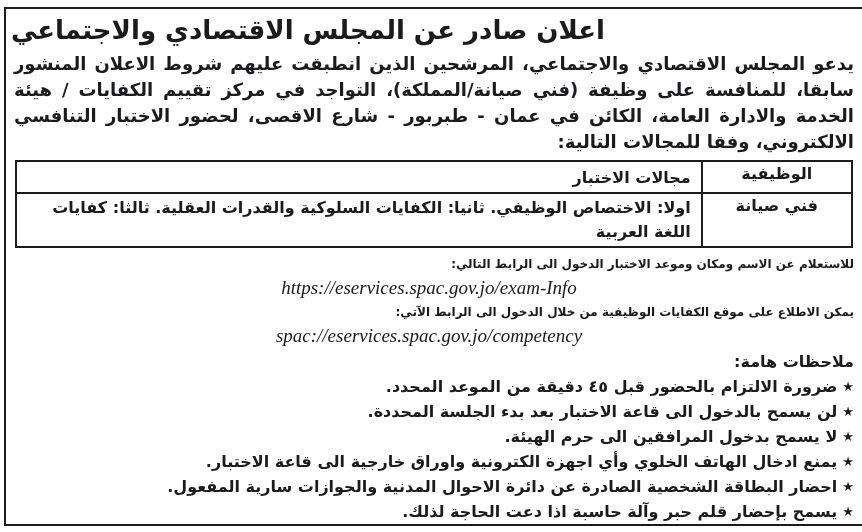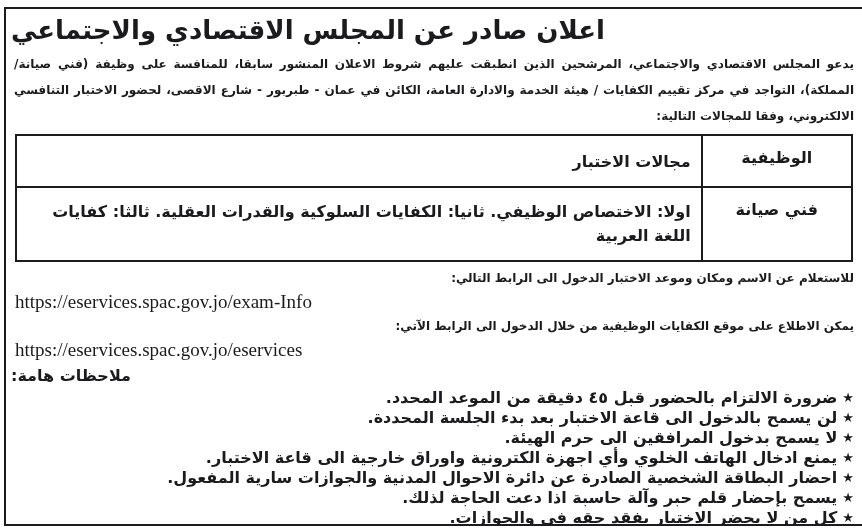--- a/index.html
+++ b/index.html
@@ -25,38 +25,38 @@
     box-sizing: content-box;
   }
   .title {
     text-align: left;
     font-size: 26px;
     font-weight: bold;
     line-height: 36px;
     margin: 2px 0 3px 0;
   }
   .intro {
-    font-size: 12px;
+    font-size: 18px;
     font-weight: bold;
     line-height: 26px;
     text-align: justify;
     text-align-last: right;
     padding: 0 3px;
   }
   table.exam-table {
     width: 99%;
     margin: 5px auto 4px auto;
     border-collapse: collapse;
     border: 2px solid #1c1c1e;
   }
   table.exam-table th, table.exam-table td {
     border: 2px solid #1c1c1e;
     font-size: 16px;
     font-weight: bold;
-    padding: 12px 10px;
+    padding: 2px 10px;
   }
   th.job-col, td.job-col {
     width: 128px;
     text-align: center;
     vertical-align: top;
   }
   th.areas-col {
     text-align: right;
     height: 26px;
   }
@@ -67,47 +67,48 @@
     vertical-align: top;
   }
   .line-ar {
     font-size: 12px;
     font-weight: bold;
     line-height: 24px;
     text-align: right;
     padding: 0 3px;
   }
   .line-url {
-    text-align: left;
+    text-align: center;
     padding-left: 4px;
     padding-right: 14px;
     line-height: 23px;
+    font-style: italic;
   }
   .url-text {
     direction: ltr;
     unicode-bidi: embed;
     display: inline-block;
     font-family: "Liberation Serif", serif;
     font-weight: normal;
     font-size: 19px;
     color: #1b1b1d;
     text-decoration: none;
   }
   .notes-heading {
     font-size: 16px;
     font-weight: bold;
-    text-align: left;
+    text-align: right;
     line-height: 25px;
     padding: 1px 3px 0 0;
   }
   .note-item {
     font-size: 16px;
     font-weight: bold;
     text-align: right;
-    line-height: 20px;
+    line-height: 25px;
     padding-right: 3px;
     white-space: nowrap;
   }
   .star {
     display: inline-block;
     font-size: 13px;
     vertical-align: 1px;
     margin-left: 5px;
   }
   .inline-url {
@@ -141,21 +142,21 @@
   </tbody>
     </table>
 
   <div class="line-ar">للاستعلام عن الاسم ومكان وموعد الاختبار الدخول الى الرابط التالي:</div>
   <div class="line-url">
     <span class="url-text">https://eservices.spac.gov.jo/exam-Info</span>
   </div>
 
   <div class="line-ar">يمكن الاطلاع على موقع الكفايات الوظيفية من خلال الدخول الى الرابط الآتي:</div>
   <div class="line-url">
-    <span class="url-text">https://eservices.spac.gov.jo/eservices</span>
+    <span class="url-text">spac://eservices.spac.gov.jo/competency</span>
   </div>
 
   <div class="notes-heading">ملاحظات هامة:</div>
 
   <div class="note-item">
     <span class="star">★</span><span>ضرورة الالتزام بالحضور قبل ٤٥ دقيقة من الموعد المحدد.</span>
   </div>
   <div class="note-item">
     <span class="star">★</span><span>لن يسمح بالدخول الى قاعة الاختبار بعد بدء الجلسة المحددة.</span>
   </div>

